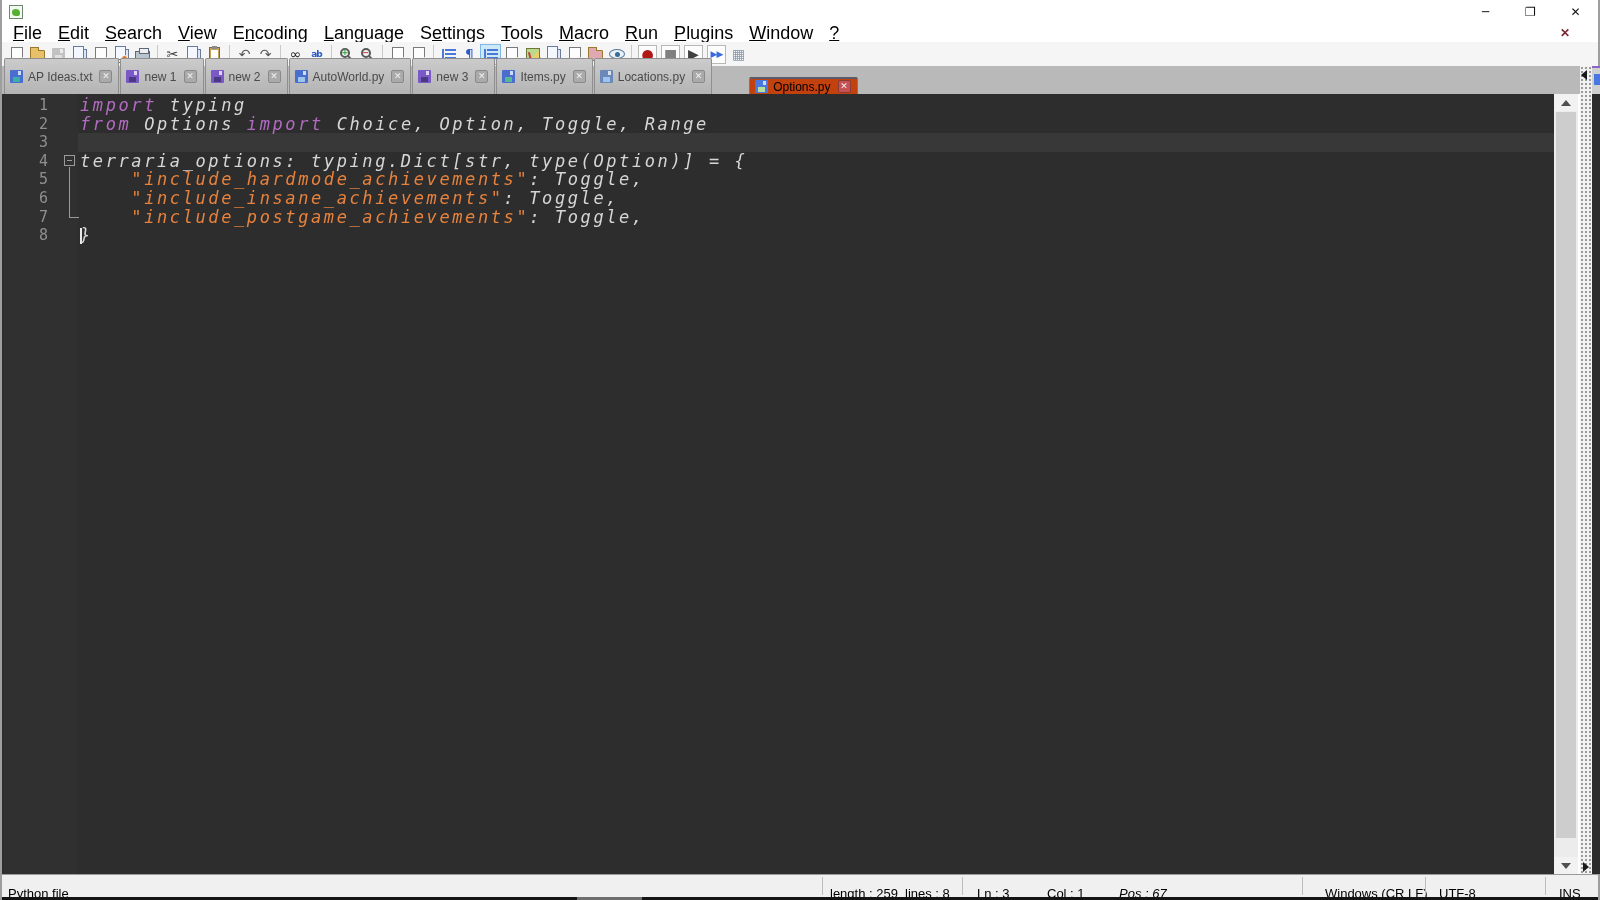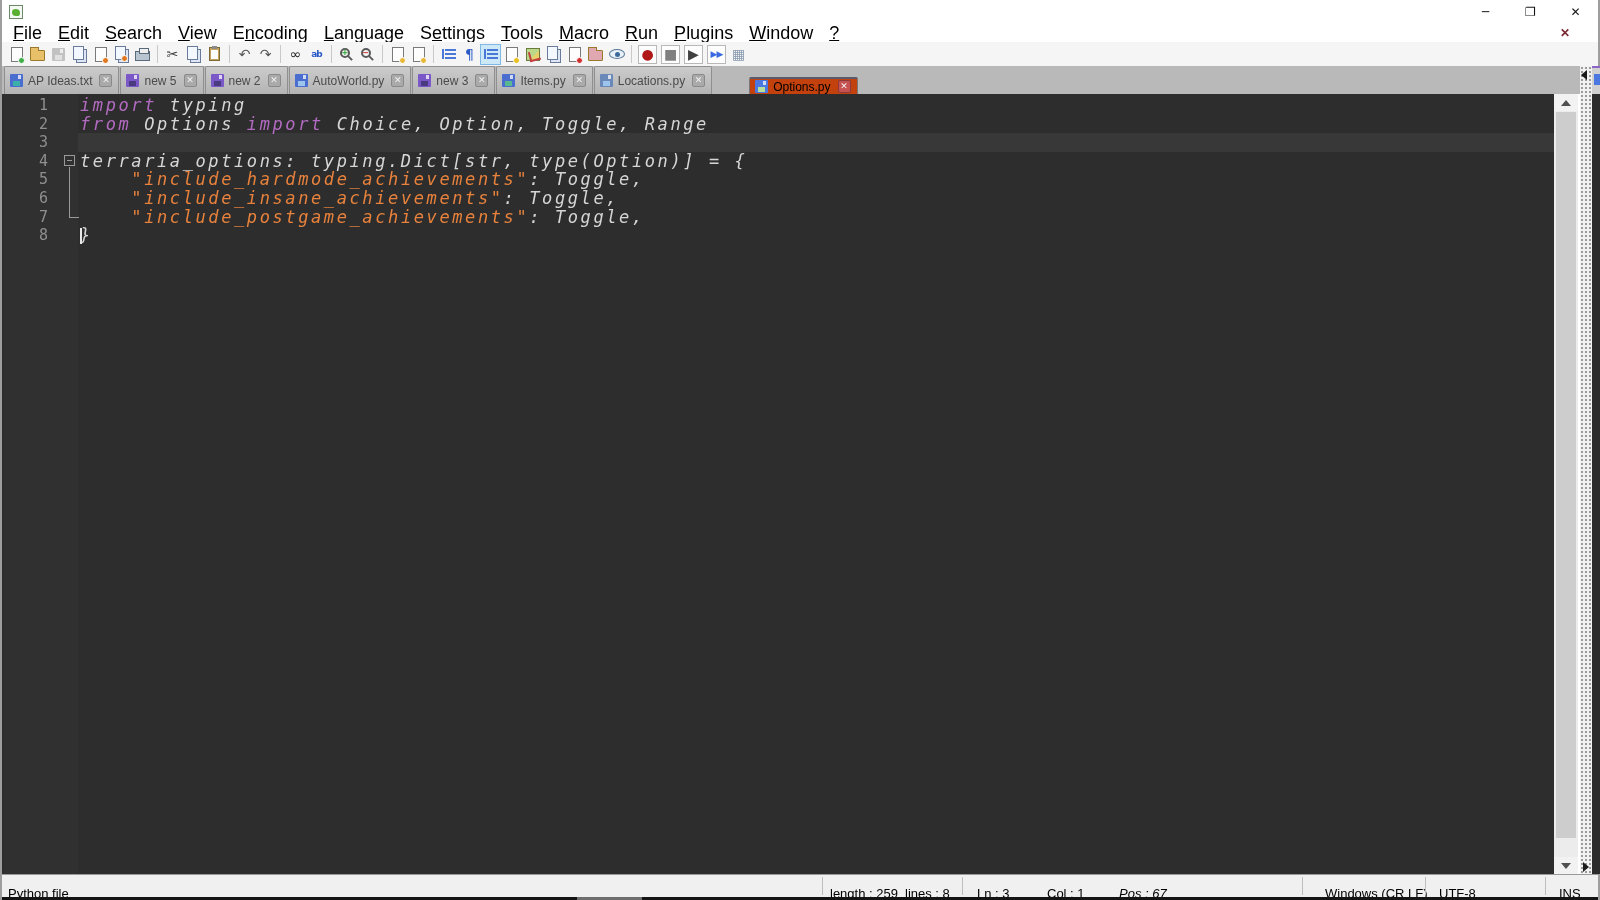--- a/index.html
+++ b/index.html
@@ -65,21 +65,21 @@
   .i-map { width:14px; height:13px; background:linear-gradient(135deg,#bcd88a 60%,#e8d06a 60%); border:1px solid #6a7a3a; position:relative; }
   .i-map::after { content:""; position:absolute; left:2px; top:2px; width:9px; height:8px;
                   border-left:2px solid #c04040; border-bottom:2px solid #c04040; transform:rotate(-15deg); }
   .i-clip { width:11px; height:14px; background:#c8a25a; border:1px solid #7a6a3a; position:relative; }
   .i-clip::before { content:""; position:absolute; left:1px; top:2px; width:7px; height:9px; background:#fff; }
   .i-clip::after { content:""; position:absolute; left:2px; top:-2px; width:5px; height:3px; background:#8a8a8a; }
 
   
   .tabbar { position:absolute; left:0; top:66px; width:1578px; height:28px; background:#b9b9b9;
             display:flex; align-items:flex-end; padding-left:2px; }
-  .tab { height:28px; display:flex; align-items:center; padding:0 6px 0 5px; margin-right:1px;
+  .tab { height:36px; display:flex; align-items:center; padding:0 6px 0 5px; margin-right:1px;
          background:linear-gradient(#cbcbcb,#b4b4b4); border:1px solid #8f8f8f; border-bottom:none;
          border-radius:2px 2px 0 0; position:relative; }
   .tab.active { height:17px; background:#c2410c; border-color:#787878; border-top:2px solid #5a5a6a;margin-left:36px; }
   .tab-label { font-size:12px; color:#4a4a4a; margin:0 7px 0 5px; white-space:nowrap; }
   .tab.active .tab-label { color:#000; }
   .tab-close { width:13px; height:13px; border-radius:2px; background:#aaaaaa; border:1px solid #8a8a8a;
                color:#f2f2f2; font-size:9px; line-height:11px; text-align:center; font-family:"DejaVu Sans",sans-serif; }
   .tab.active .tab-close { background:var(--close-red); border-color:#8a3a3a; }
 
   
@@ -286,21 +286,21 @@
         <span class="i-floppy" style="background: rgb(74, 110, 208);">
           <i style="position: absolute; left: 3px; bottom: 1px; width: 7px; height: 5px; background: rgb(58, 176, 168);"></i>
         </span>
         <span class="tab-label">AP Ideas.txt</span>
         <span class="tab-close">✕</span>
       </div>
       <div class="tab">
         <span class="i-floppy" style="background: rgb(122, 88, 200);">
           <i style="position: absolute; left: 3px; bottom: 1px; width: 7px; height: 5px; background: rgb(74, 58, 128);"></i>
         </span>
-        <span class="tab-label">new 5</span>
+        <span class="tab-label">new 1</span>
         <span class="tab-close">✕</span>
       </div>
       <div class="tab">
         <span class="i-floppy" style="background: rgb(122, 88, 200);">
           <i style="position: absolute; left: 3px; bottom: 1px; width: 7px; height: 5px; background: rgb(74, 58, 128);"></i>
         </span>
         <span class="tab-label">new 2</span>
         <span class="tab-close">✕</span>
       </div>
       <div class="tab">

